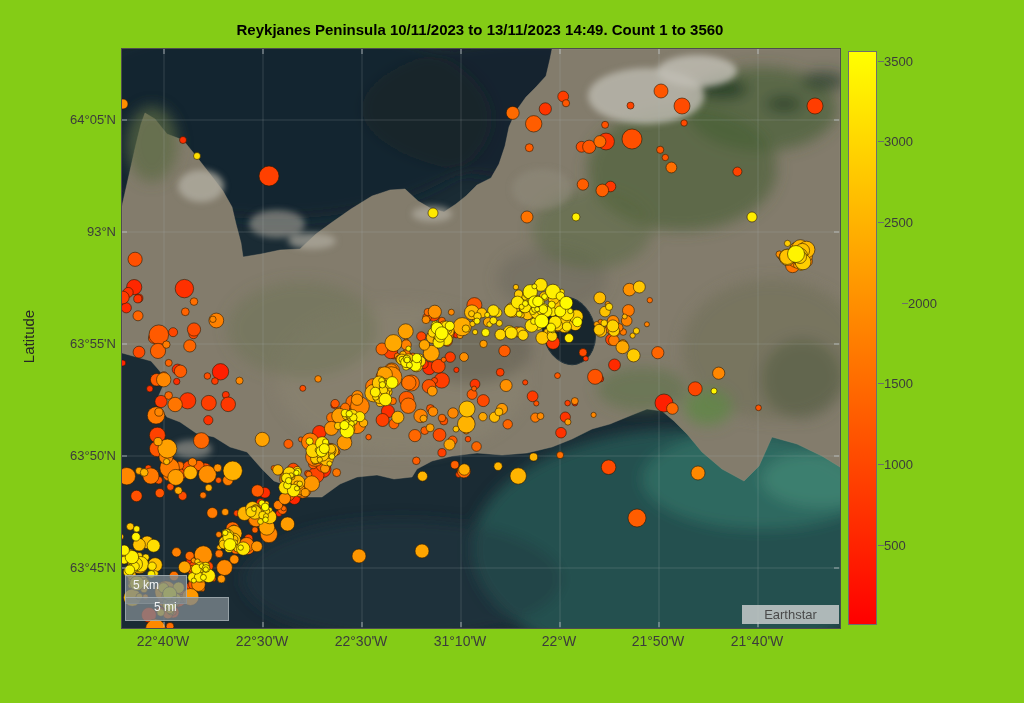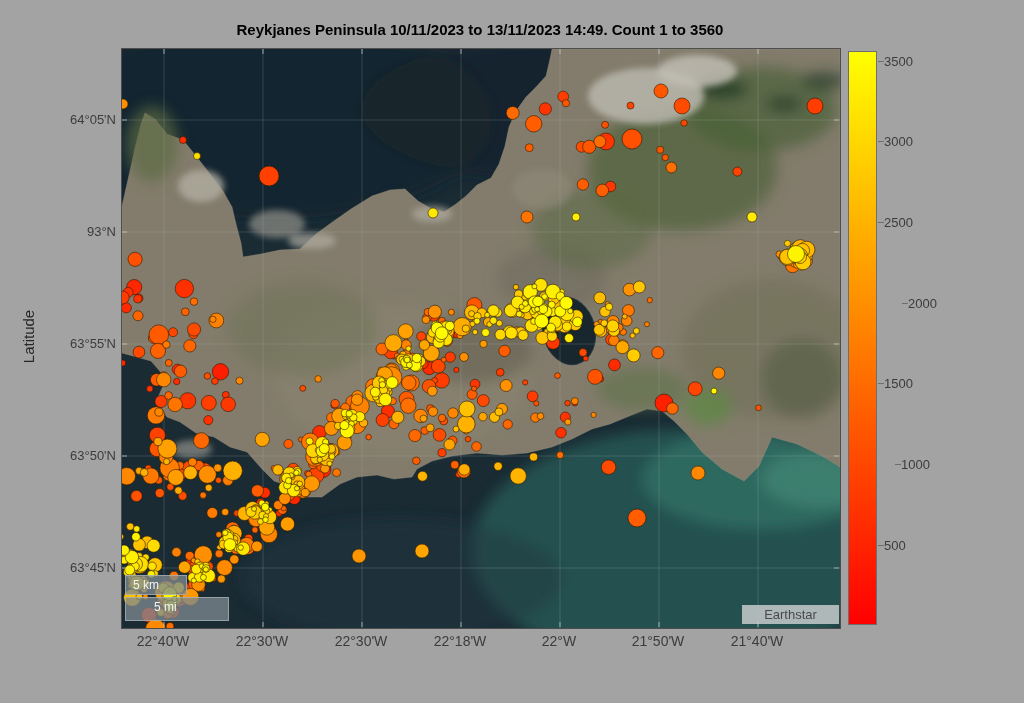--- a/index.html
+++ b/index.html
@@ -1,16 +1,16 @@
 <!DOCTYPE html>
 <html><head>
 <meta charset="utf-8">
 <style>
   html,body{margin:0;padding:0;background:#ffffff;}
-  .fig{position:relative;width:1024px;height:703px;background:#a3a3a3;
+  .fig{position:relative;width:1024px;height:703px;background:#84cc16;
        font-family:"Liberation Sans","DejaVu Sans",sans-serif;overflow:hidden;}
   .title{position:absolute;left:121px;top:21px;width:718px;text-align:center;
          font-size:15px;font-weight:bold;color:#000;}
   .xlab{position:absolute;left:121px;top:660px;width:718px;text-align:center;
         font-size:15px;color:#262626;}
   .ylab{position:absolute;left:-22px;top:328px;width:100px;text-align:center;
         font-size:15px;color:#262626;transform:rotate(-90deg);}
   .map{position:absolute;left:121px;top:48px;width:718px;height:579px;
        border:1px solid #4d4d4d;box-sizing:content-box;background:#1a2b34;overflow:hidden;}
   .map svg{position:absolute;left:0;top:0;}
@@ -18,21 +18,21 @@
          font-size:14px;color:#3c3c3c;}
   .ytick{position:absolute;left:22px;width:94px;text-align:right;height:14px;margin-top:-7px;
          font-size:13px;color:#3c3c3c;}
   .cbar{position:absolute;left:848px;top:51px;width:29px;height:574px;
         border:1px solid #6e6e6e;box-sizing:border-box;
         background:linear-gradient(to bottom,#ffff00 0%,#ff0000 100%);}
   .cbtick{position:absolute;left:884px;height:14px;margin-top:-7px;font-size:13px;color:#3c3c3c;}
   .cbmark{position:absolute;left:-6px;width:6px;height:1px;background:#6e6e6e;}
   .scalebar{position:absolute;background:rgba(125,136,142,0.78);border:1px solid rgba(190,198,202,0.55);
             color:#f2f4f5;font-size:12px;line-height:19px;padding-left:7px;box-sizing:border-box;}
-  .sb-km{left:3px;top:526px;width:62px;height:20px;}
+  .sb-km{left:3px;top:526px;width:62px;height:29px;}
   .sb-mi{left:3px;top:548px;width:104px;height:24px;padding-left:28px;}
   .attribution{position:absolute;left:620px;top:556px;width:97px;height:19px;
                background:rgba(205,207,208,0.82);color:#4a4a4a;font-size:13px;
                line-height:19px;text-align:center;}
 </style>
 </head>
 <body>
 
 <div class="fig">
   <div class="title">Reykjanes Peninsula 10/11/2023 to 13/11/2023 14:49.  Count 1 to 3560</div>
@@ -955,36 +955,36 @@
     <div class="scalebar sb-mi">
       <span>5 mi</span>
     </div>
     <div class="attribution">Earthstar Geographics</div>
   </div>
 
   <div id="xticks">
       <div class="xtick" style="left: 163px;">22°40'W</div>
       <div class="xtick" style="left: 262px;">22°30'W</div>
       <div class="xtick" style="left: 361px;">22°30'W</div>
-      <div class="xtick" style="left: 460px;">22°18'W</div>
+      <div class="xtick" style="left: 460px;">31°10'W</div>
       <div class="xtick" style="left: 559px;">22°W</div>
       <div class="xtick" style="left: 658px;">21°50'W</div>
       <div class="xtick" style="left: 757px;">21°40'W</div>
     </div>
   <div id="yticks">
       <div class="ytick" style="top: 119px;">64°05'N</div>
       <div class="ytick" style="top: 231px;">93°N</div>
       <div class="ytick" style="top: 343px;">63°55'N</div>
       <div class="ytick" style="top: 455px;">63°50'N</div>
       <div class="ytick" style="top: 567px;">63°45'N</div>
     </div>
 
   <div class="cbar"></div>
   <div id="cbticks">
       <div class="cbtick" style="top: 60.6769px;">3500<span class="cbmark" style="top: 7px;"></span></div>
       <div class="cbtick" style="top: 141.318px;">3000<span class="cbmark" style="top: 7px;"></span></div>
       <div class="cbtick" style="top: 221.958px;">2500<span class="cbmark" style="top: 7px;"></span></div>
       <div class="cbtick" style="top: 302.599px; margin-left: 24px;">2000<span class="cbmark" style="top: 7px;"></span></div>
       <div class="cbtick" style="top: 383.239px;">1500<span class="cbmark" style="top: 7px;"></span></div>
-      <div class="cbtick" style="top: 463.88px; margin-left: 17px;">1000<span class="cbmark" style="top: 7px;"></span></div>
+      <div class="cbtick" style="top: 463.88px;">1000<span class="cbmark" style="top: 7px;"></span></div>
       <div class="cbtick" style="top: 544.521px;">500<span class="cbmark" style="top: 7px;"></span></div>
     </div>
 </div>
 
 </body></html>

